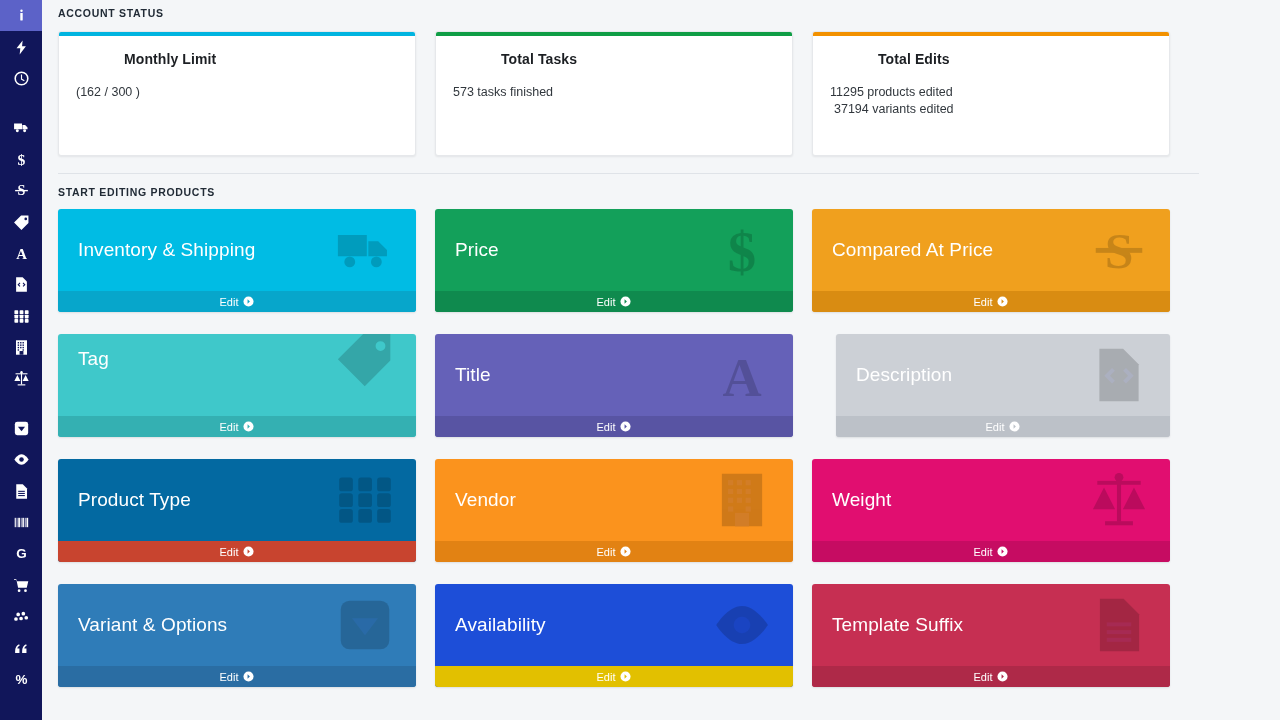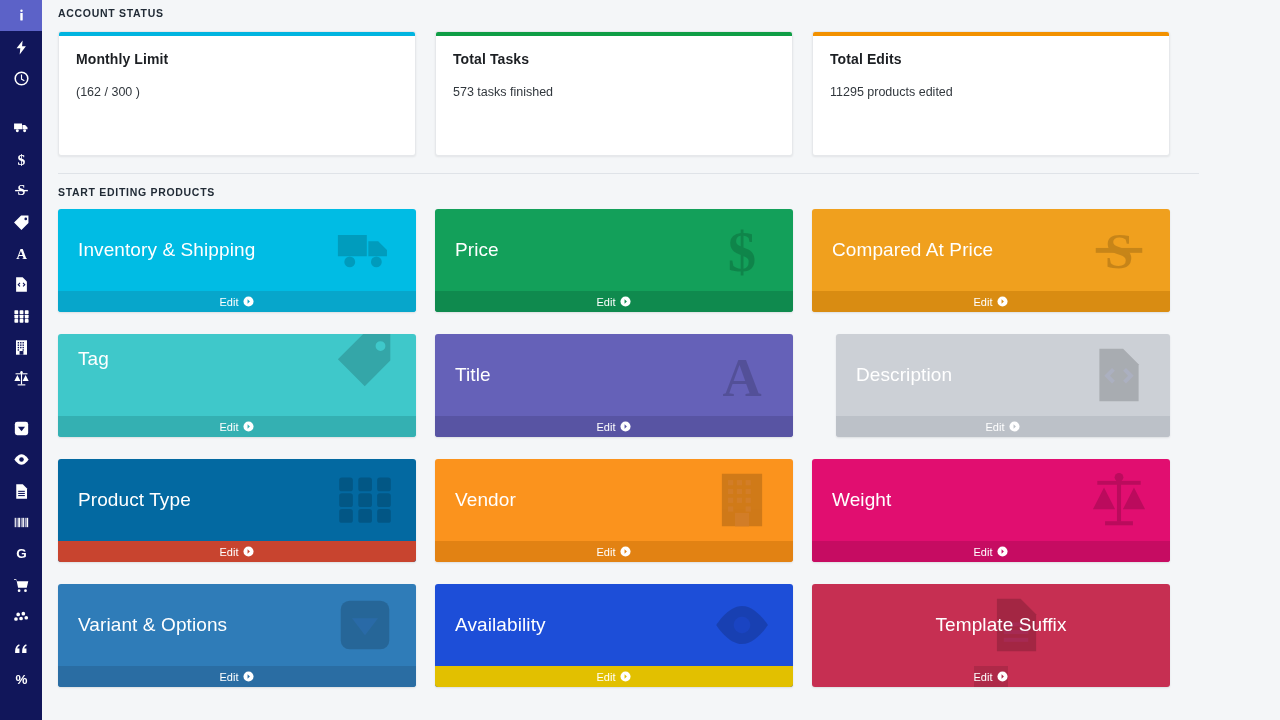--- a/index.html
+++ b/index.html
@@ -53,20 +53,21 @@
     border-radius: 3px;
     box-shadow: 0 1px 2px rgba(22,29,37,.08);
     overflow: hidden;
     display: flex; flex-direction: column;
   }
   .status-card .bar { height: 4px; width: 100%; }
   .status-card .body { padding: 15px 17px; }
   .status-card h3 {
     font-size: 14px; font-weight: bold; color: #1c1f23;
     letter-spacing: .1px;
+    margin-left: 48px;
   }
   .status-card .lines { margin-top: 17px; }
   .status-card .lines div {
     font-size: 12.5px; color: #31373d; line-height: 17px;
   }
   .status-card .lines div + div { text-indent: 4px; }
 
   .divider {
     height: 1px; background: #dfe3e8;
     width: 1141px; margin: 17px 0 0 0;
@@ -345,20 +346,21 @@
                 <div>573 tasks finished</div>
               </div>
             </div>
           </div>
           <div class="status-card">
             <div class="bar" style="background: rgb(242, 145, 0);"></div>
             <div class="body">
               <h3>Total Edits</h3>
               <div class="lines">
                 <div>11295 products edited</div>
+                <div>37194 variants edited</div>
               </div>
             </div>
           </div>
         </div>
 
       <div class="divider"></div>
 
       <div class="section-title" style="padding-top:12px;">START EDITING PRODUCTS</div>
 
       <div class="tile-grid" id="tile-grid">
@@ -597,21 +599,21 @@
             <div class="tile-footer" style="background: rgb(226, 192, 0);">
               <span>Edit</span>
               <span class="arrow-icon" style="color: rgb(226, 192, 0);">
                 <svg width="11" height="11" viewBox="0 0 24 24" fill="#fff">
                   <circle cx="12" cy="12" r="11"></circle>
                   <path fill="currentColor" d="M10 7l5 5-5 5z"></path>
                 </svg>
               </span>
             </div>
           </div>
-          <div class="tile" style="background: rgb(198, 47, 82); align-items: center;">
+          <div class="tile" style="background: rgb(198, 47, 82);">
             <div class="tile-body">
               <div class="tile-label">Template Suffix</div>
               <div class="tile-icon">
                 <svg width="62" height="62" viewBox="0 0 24 24" fill="#000000">
                   <path d="M4.6 1.8h9.2l6 6v14.4H4.6z"></path>
                   <g fill="#11165a">
                     <rect x="7.3" y="11" width="9.4" height="1.5"></rect>
                     <rect x="7.3" y="14" width="9.4" height="1.5"></rect>
                     <rect x="7.3" y="17" width="9.4" height="1.5"></rect>
                   </g>

